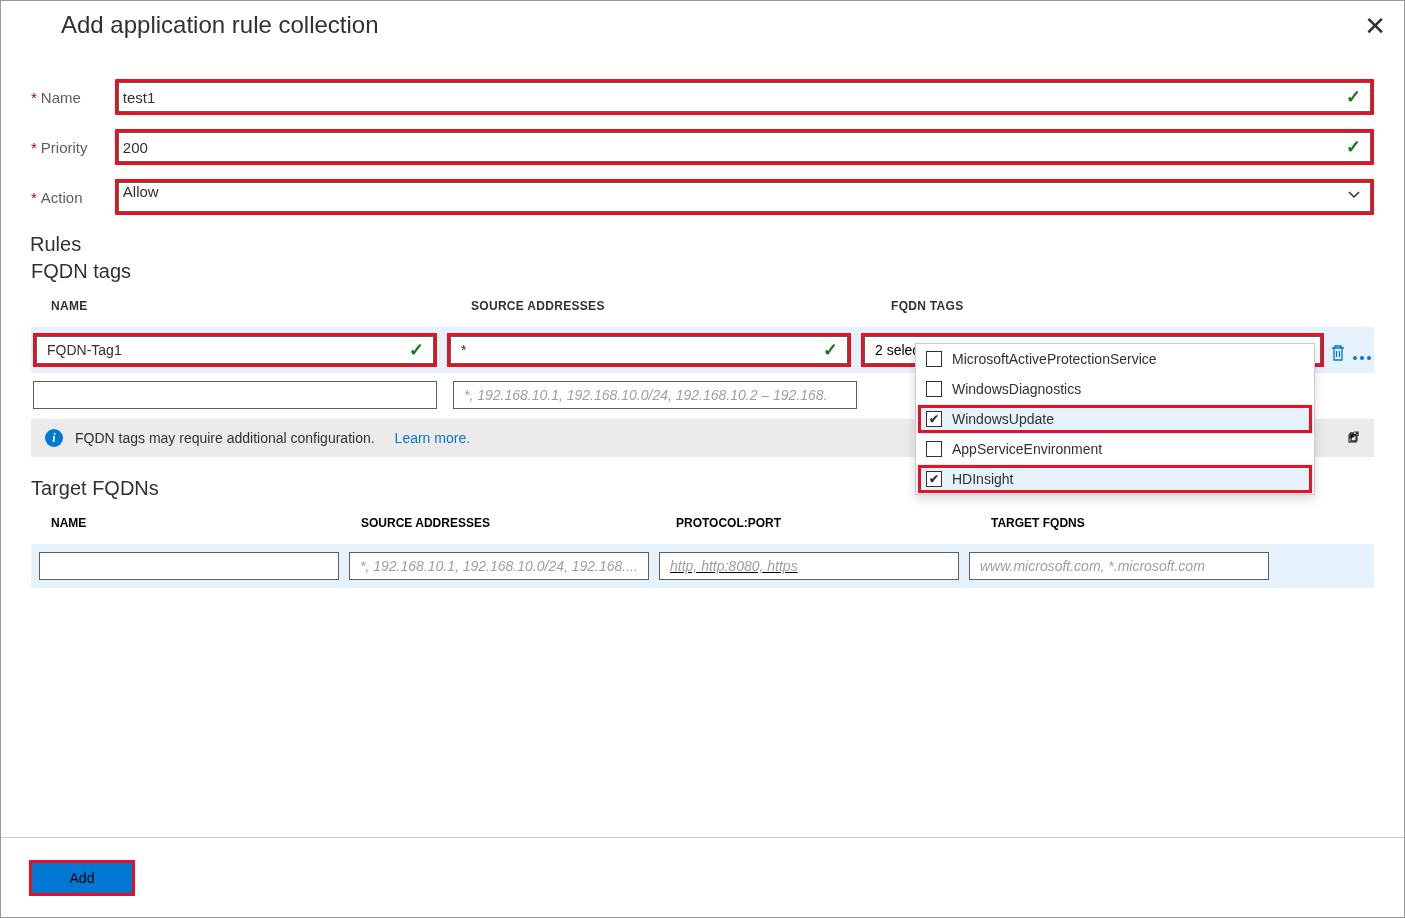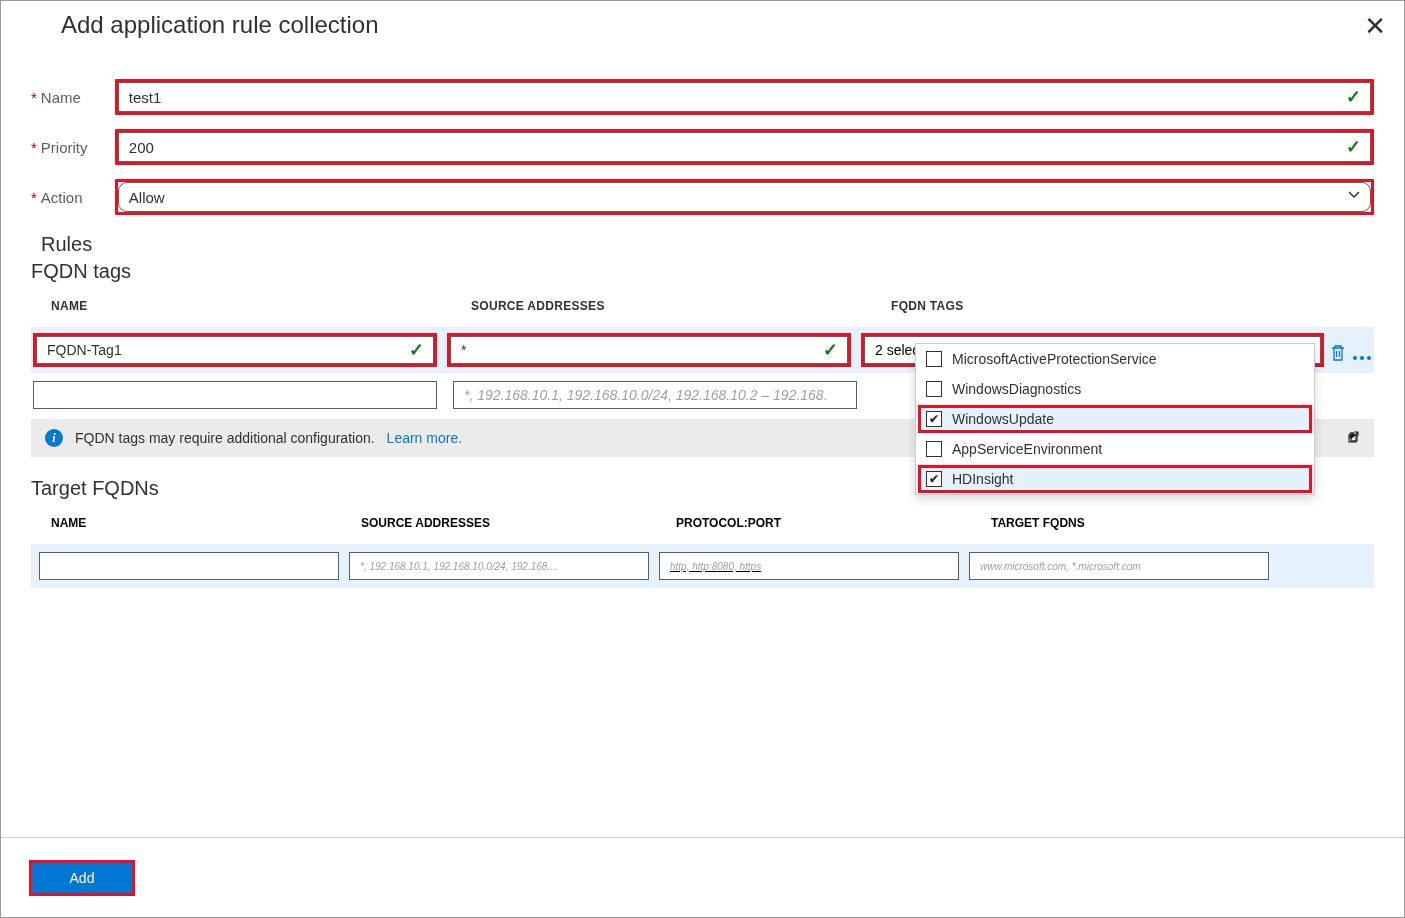--- a/index.html
+++ b/index.html
@@ -60,21 +60,21 @@
       flex: 1;
       position: relative;
     }
     .red-highlight {
       border: 3px solid #e81123;
       border-radius: 1px;
     }
     .text-input, .select-box {
       width: 100%;
       height: 30px;
-      padding: 0 30px 0 10px;
+      padding: 0 30px 0 4px;
       font-size: 15px;
       border: 1px solid #605e5c;
       color: #323130;
       background: #fff;
     }
     .valid-check {
       position: absolute;
       right: 10px;
       top: 50%;
       transform: translateY(-50%);
@@ -96,21 +96,21 @@
       top: 50%;
       transform: translateY(-50%);
       font-size: 16px;
       color: #323130;
     }
     .section-title {
       font-size: 20px;
       font-weight: 400;
       color: #323130;
       margin: 18px 0 4px 0;
-      padding-left: 40px;
+      padding-left: 29px;
     }
     .sub-title {
       font-size: 20px;
       font-weight: 400;
       color: #323130;
       margin: 0 0 16px 0;
       padding-left: 30px;
     }
     .table-area {
       padding: 0 30px;
@@ -253,21 +253,21 @@
       font-size: 12px;
       font-weight: bold;
       font-style: italic;
       margin-right: 12px;
       font-family: Georgia, serif;
       flex-shrink: 0;
     }
     .info-bar a {
       color: #0078d4;
       text-decoration: none;
-      margin-left: 12px;
+      margin-left: 20px;
     }
     .info-bar .ext-icon {
       position: absolute;
       right: 14px;
       color: #323130;
     }
     .target-headers {
       display: flex;
       font-size: 12px;
       font-weight: 600;
@@ -281,21 +281,21 @@
       margin: 0 30px;
       background: #e6f2fb;
       padding: 8px 2px 8px 8px;
       display: flex;
       gap: 10px;
     }
     .target-row input {
       height: 28px;
       border: 1px solid #605e5c;
       padding: 0 10px;
-      font-size: 10px;
+      font-size: 14px;
     }
     .target-row input::placeholder {
       color: #a19f9d;
       font-style: italic;
     }
     .footer {
       position: absolute;
       left: 0;
       right: 0;
       bottom: 0;
@@ -303,21 +303,21 @@
       border-top: 1px solid #ccc;
       display: flex;
       align-items: center;
       padding-left: 28px;
     }
     .add-btn-wrap {
       border: 3px solid #e81123;
     }
     .add-btn {
       background: #0078d4;
-      color: #fef9c3;
+      color: #000000;
       border: none;
       width: 100px;
       height: 30px;
       font-size: 14px;
       cursor: pointer;
     }
   </style>
 </head>
 <body>
 
@@ -340,21 +340,21 @@
     <label>Priority</label>
     <div class="control-wrap red-highlight">
       <input type="text" class="text-input" value="200" style="">
       <span class="valid-check">✓</span>
     </div>
   </div>
   <div class="form-row">
     <span class="req">*</span>
     <label>Action</label>
     <div class="control-wrap red-highlight">
-      <div class="text-input" style="display:flex;align-items:center;border-radius:9px;">
+      <div class="text-input" style="display:flex;">
         <span>Allow</span>
       </div>
       <span class="chevron-down">
         <svg width="14" height="14" viewBox="0 0 14 14">
             <path d="M2 4 L7 9 L12 4" stroke="#323130" stroke-width="1.5" fill="none"></path>
           </svg>
       </span>
     </div>
   </div>
 </div>

